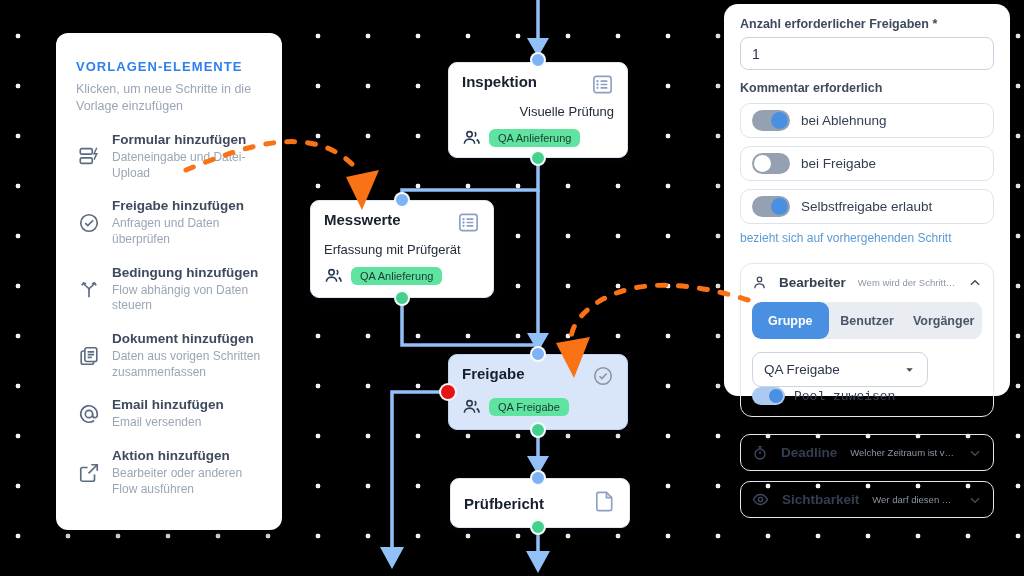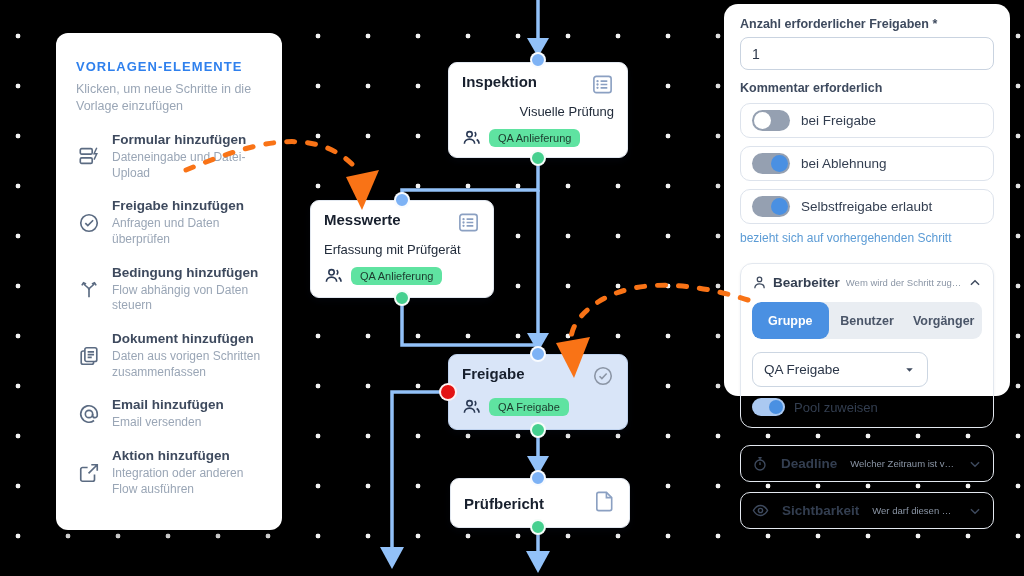--- a/index.html
+++ b/index.html
@@ -58,35 +58,35 @@
   .toggle .knob{position:absolute;top:2px;width:17px;height:17px;border-radius:50%;}
   .toggle.off .knob{left:2px;background:#fff;}
   .toggle.on  .knob{right:2px;background:#4a90e2;}
   .toggle.pool{width:33px;height:18px;background:#abc9f1;}
   .toggle.pool .knob{width:14px;height:14px;background:#4a90e2;}
   .toggle-label{font-size:13.5px;color:#333e50;}
   .hint-blue{color:#5b9bd5;font-size:12px;margin-top:7px;}
 
   .sub-card{border:1px solid #e3e8ef;border-radius:12px;padding:11px 11px;margin-top:18px;
             box-shadow:0 1px 3px rgba(20,30,50,.06);}
-  .sec-head{display:flex;align-items:center;gap:6px;white-space:nowrap;overflow:hidden;cursor:pointer;text-align:center;}
+  .sec-head{display:flex;align-items:center;gap:12px;white-space:nowrap;overflow:hidden;cursor:pointer;text-align:center;}
   .sec-ico{flex:none;color:#3e4a5e;display:flex;}
   .sec-title{font-size:13.5px;font-weight:700;color:#333e50;}
   .sec-hint{font-size:9.5px;color:#8a95a5;overflow:hidden;text-overflow:ellipsis;flex:1;}
   .chev{flex:none;color:#3e4a5e;display:flex;}
 
   .tabs{display:flex;background:#e9edf2;border-radius:9px;margin-top:12px;height:37px;overflow:hidden;}
   .tab{flex:1;display:flex;align-items:center;justify-content:center;font-size:12.5px;
        font-weight:700;color:#4a5568;cursor:pointer;}
   .tab.active{background:#4a90e2;color:#fff;border-radius:9px;}
 
   .select{display:flex;align-items:center;justify-content:space-between;width:176px;height:35px;
           border:1px solid #ccd6e2;border-radius:9px;margin-top:13px;padding:0 11px;
           font-size:13.5px;color:#2b3648;cursor:pointer;}
-  .pool-row{display:flex;align-items:center;gap:9px;margin-top:11px;}
+  .pool-row{display:flex;align-items:center;gap:9px;font-family:Liberation Mono, monospace;}
   .pool-row .toggle-label{font-size:13px;}
 
   .collapse-box{display:flex;align-items:center;gap:13px;height:37px;border:1px solid #e3e8ef;
                 border-radius:10px;padding:0 11px;margin-top:10px;white-space:nowrap;
                 overflow:hidden;cursor:pointer;box-shadow:0 1px 3px rgba(20,30,50,.06);}
 </style>
 </head>
 <body>
 
 <div id="stage">
@@ -183,21 +183,21 @@
 
     <div class="sb-item">
       <span class="sb-ico">
         <svg width="22" height="22" viewBox="0 0 24 24" fill="none" stroke="currentColor" stroke-width="1.8">
           <path d="M18 13.5 V19 a2 2 0 0 1 -2 2 H5 a2 2 0 0 1 -2 -2 V8 a2 2 0 0 1 2 -2 h5.5"></path>
           <path d="M14.5 3 H21 V9.5 M21 3 L11.5 12.5"></path>
         </svg>
       </span>
       <span class="sb-txt">
         <div class="sb-label">Aktion hinzufügen</div>
-        <div class="sb-desc">Integration oder anderen Flow ausführen</div>
+        <div class="sb-desc">Bearbeiter oder anderen Flow ausführen</div>
       </span>
     </div>
   </div>
 
   <div class="node" id="node-inspektion" style="left:448px;top:62px;width:180px;height:96px;text-align:right;">
     <div class="node-row">
       <span class="node-title">Inspektion</span>
       <span class="node-ico">
         <svg width="23" height="23" viewBox="0 0 24 24" fill="none" stroke="currentColor" stroke-width="1.7">
           <rect x="3" y="3.5" width="18" height="17" rx="2.5"></rect>
@@ -285,30 +285,30 @@
   <div class="connector conn-blue" style="left:538px;top:478px;"></div>
   <div class="connector conn-green" style="left:538px;top:527px;"></div>
 
   <div class="card" id="panel">
     <div class="fld-label">Anzahl erforderlicher Freigaben *</div>
     <input class="fld-input" value="1" style="">
 
     <div class="fld-label" style="margin-top:11px;">Kommentar erforderlich</div>
 
     <div class="toggle-box">
+      <span class="toggle on">
+          <span class="knob"></span>
+        </span>
+      <span class="toggle-label">bei Ablehnung</span>
+    </div>
+    <div class="toggle-box">
       <span class="toggle off">
           <span class="knob"></span>
         </span>
       <span class="toggle-label">bei Freigabe</span>
-    </div>
-    <div class="toggle-box">
-      <span class="toggle on">
-          <span class="knob"></span>
-        </span>
-      <span class="toggle-label">bei Ablehnung</span>
     </div>
     <div class="toggle-box">
       <span class="toggle on">
           <span class="knob"></span>
         </span>
       <span class="toggle-label">Selbstfreigabe erlaubt</span>
     </div>
     <div class="hint-blue">bezieht sich auf vorhergehenden Schritt</div>
 
     <div class="sub-card">

